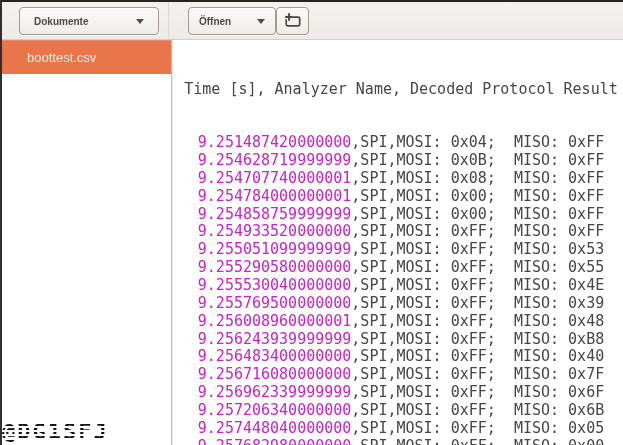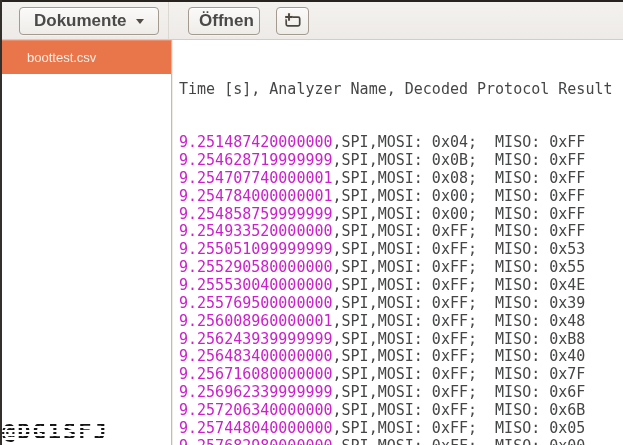--- a/index.html
+++ b/index.html
@@ -9,44 +9,44 @@
   .left-edge{position:absolute;left:0;top:0;width:2px;height:445px;background:#332f2b;z-index:9;}
 
   
   .toolbar{position:absolute;left:2px;top:2px;right:0;height:38px;
            background:linear-gradient(#f4f2ef,#edeae7);border-bottom:1px solid #d2cdc7;box-sizing:border-box;}
   .tb-sep{position:absolute;left:166px;top:0;width:1px;height:37px;background:#dbd7d1;}
   .tb-btn{position:absolute;top:5px;height:28px;box-sizing:border-box;cursor:default;
           border:1px solid #a39a90;border-radius:4px;
           background:linear-gradient(#fbfaf9,#efece8);
           box-shadow:inset 0 1px 0 rgba(255,255,255,.8), 0 1px 0 rgba(255,255,255,.4);
-          color:#4a4a4a;font-family:"Liberation Sans",sans-serif;font-size:17px;font-weight:bold;
+          color:#4a4a4a;font-family:"Liberation Sans",sans-serif;font-size:10px;font-weight:bold;
           display:flex;align-items:center;justify-content:space-between;}
   #btn-documents{left:17px;width:140px;padding:0 14px;}
-  #btn-open{left:186px;width:72px;padding:0 10px;gap:16px;}
+  #btn-open{left:186px;width:88px;padding:0 10px;gap:16px;}
   #btn-newtab{left:274px;width:33px;justify-content:center;padding:0;}
   .caret{width:0;height:0;border-left:4px solid transparent;border-right:4px solid transparent;
          border-top:5px solid #514c45;margin-left:8px;}
 
   
   .sidebar{position:absolute;left:2px;top:40px;width:169px;height:405px;background:#ffffff;padding-left:42px;}
   .doc-tab{position:absolute;left:0;top:0;width:100%;height:34px;background:#e8764a;
            box-shadow:inset 0 1px 0 rgba(255,255,255,.18);
            display:flex;align-items:center;color:#f9ede5;font-size:13px;cursor:default;}
   .doc-tab-label{margin-left:25px;}
   .doc-tab-close{position:absolute;right:12px;top:9px;font-size:14px;line-height:14px;
                  color:#6e4434;font-weight:bold;cursor:default;}
   .v-divider{position:absolute;left:171px;top:40px;width:1px;height:405px;background:#c3bcb5;}
   .v-divider2{position:absolute;left:172px;top:40px;width:1px;height:405px;background:#efece8;}
 
   
   .editor{position:absolute;left:173px;top:40px;width:450px;height:405px;background:#fff;overflow:hidden;}
   .code{padding:5px 0 0 6px;font-family:"DejaVu Sans Mono","Liberation Mono",monospace;
         font-size:15px;line-height:17.85px;white-space:pre;color:#454647;}
-  .code-line{height:17.85px;}
+  .code-line{height:17.85px;text-align:center;}
   .num{color:#cb20cb;margin-top:48px;}
 
   
   .watermark{position:absolute;left:2px;bottom:3px;z-index:5;
              font-family:"DejaVu Sans Mono","Liberation Mono",monospace;
              font-size:22px;font-weight:bold;letter-spacing:2px;color:#151515;line-height:20px;}
   .watermark .scan{position:absolute;left:-2px;right:-2px;top:-2px;bottom:-2px;
              background:repeating-linear-gradient(to bottom,rgba(255,255,255,0) 0 2px,#ffffff 2px 4px);}
 </style>
 </head>

